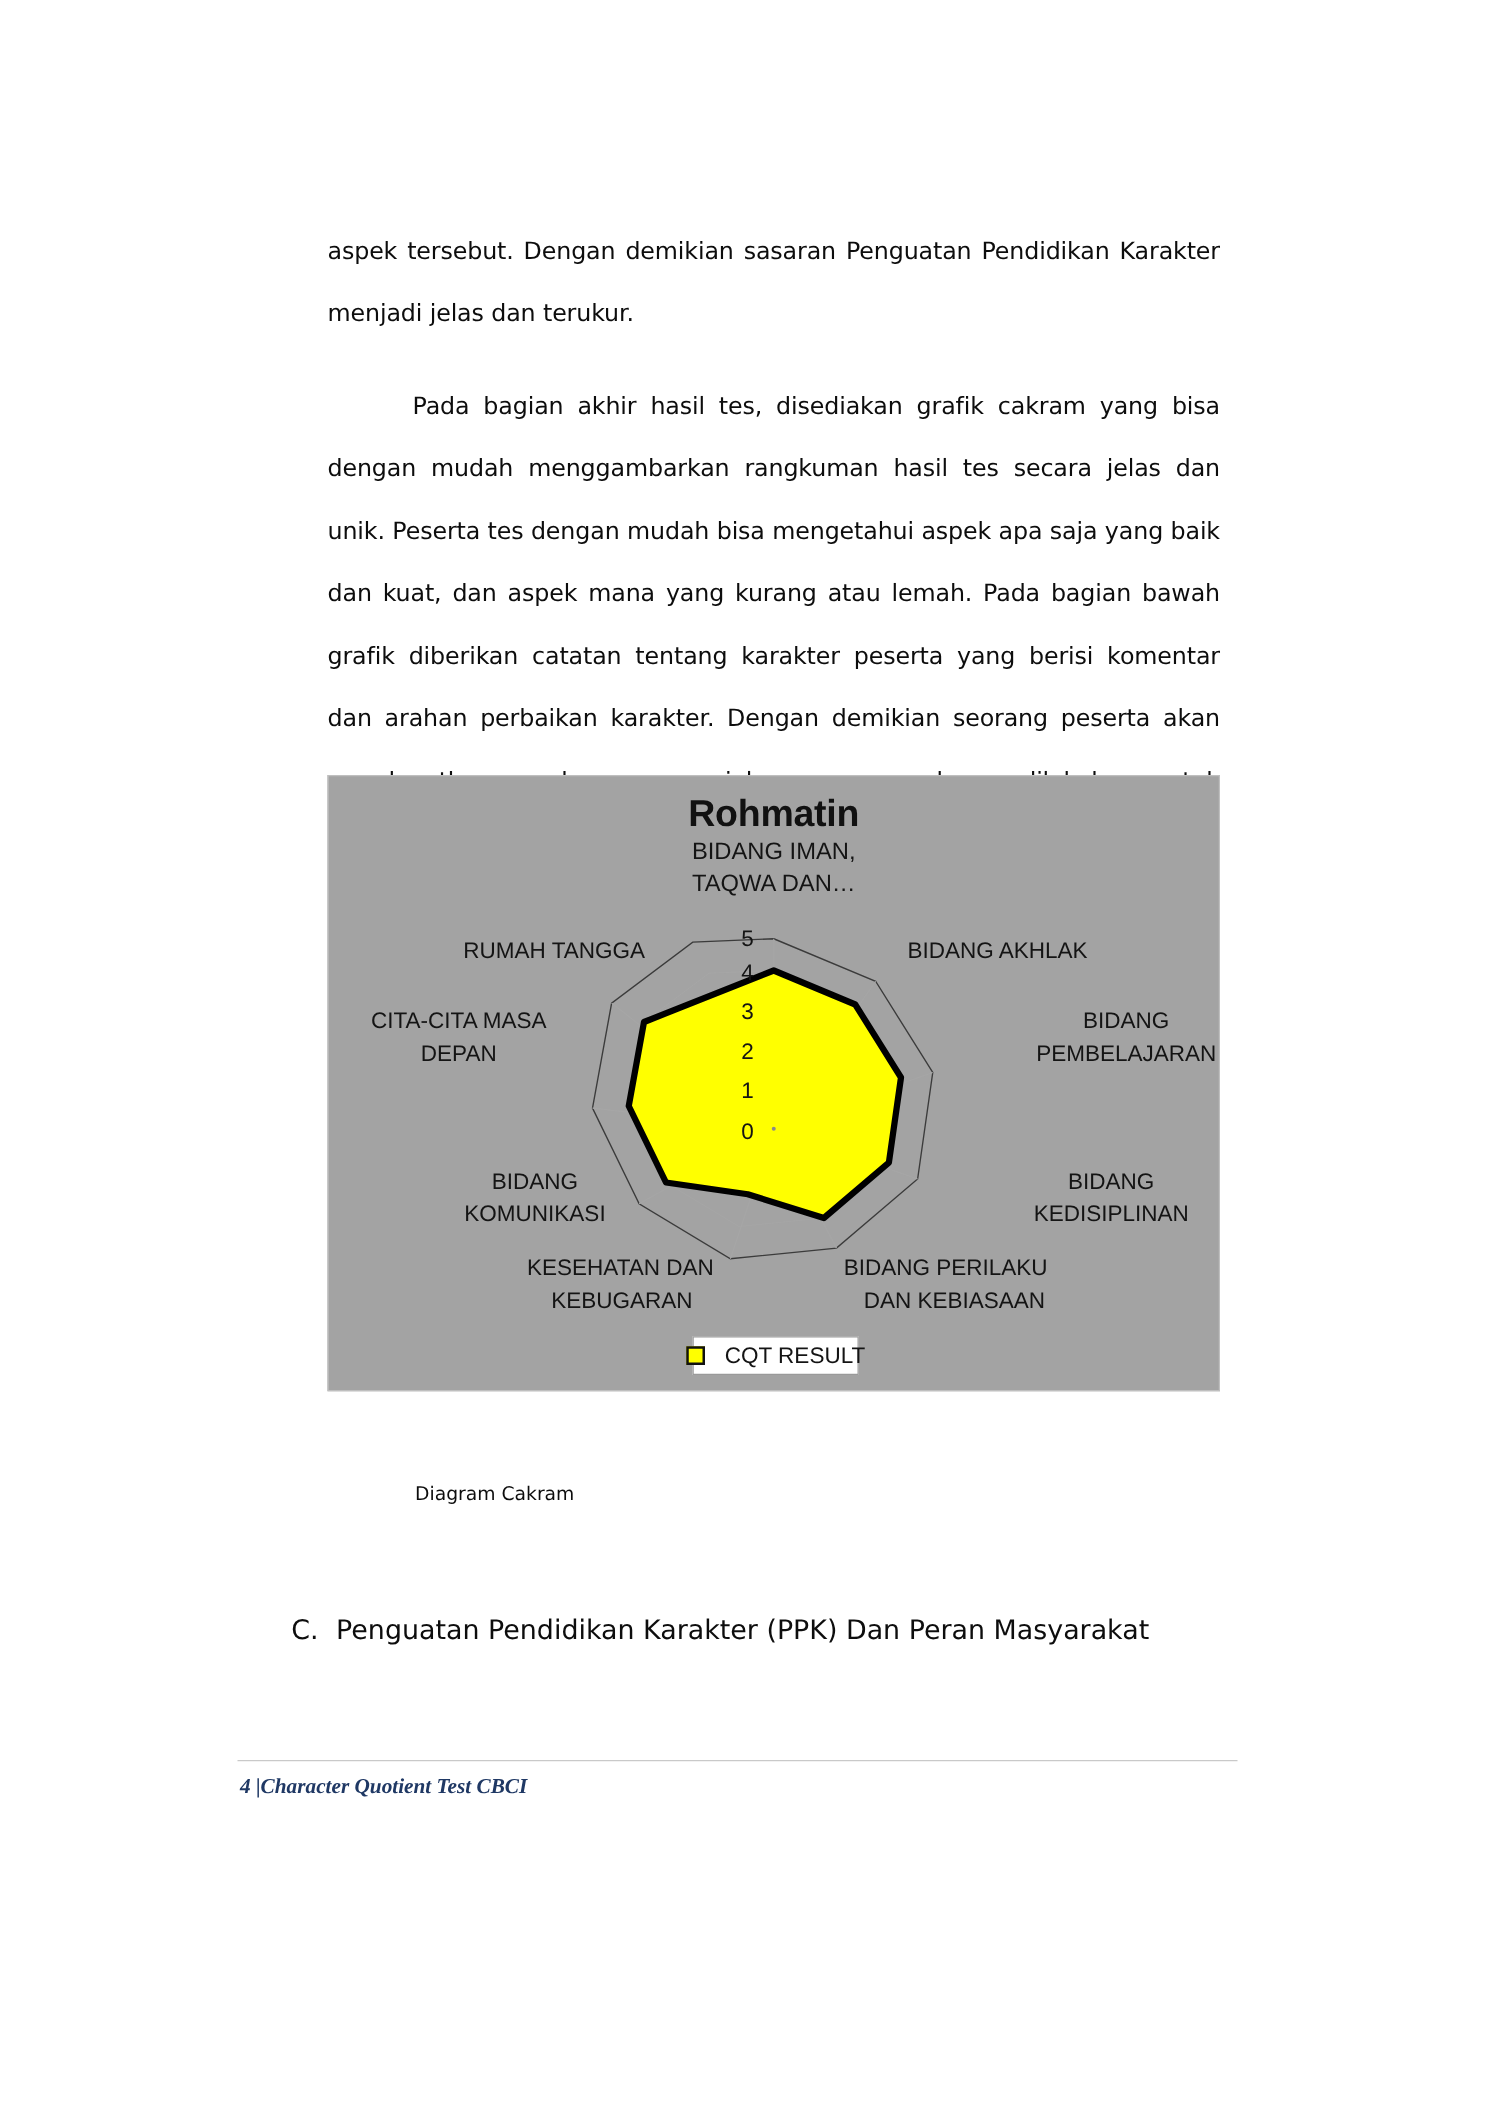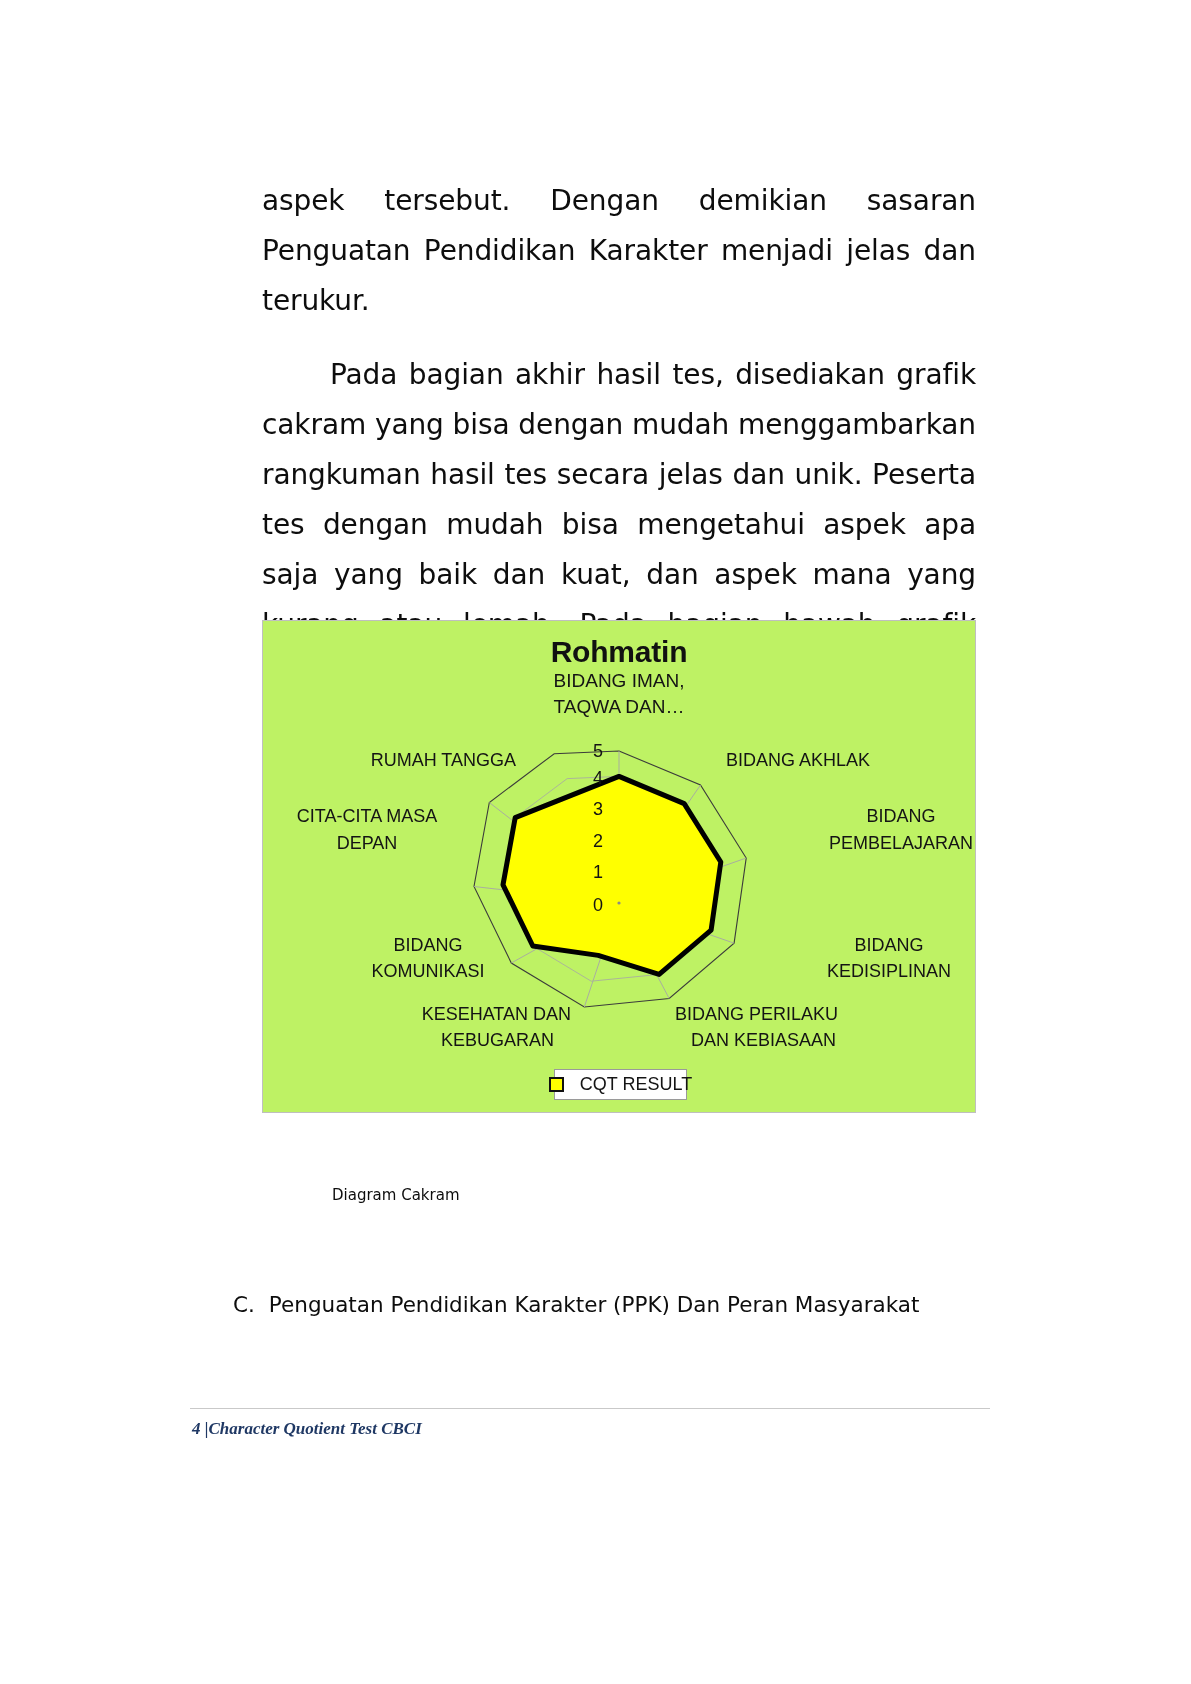--- a/index.html
+++ b/index.html
@@ -18,21 +18,21 @@
     background: #ffffff;
     overflow: hidden;
     box-sizing: border-box;
   }
   .body-text {
     position: absolute;
     left: 262px;
     top: 176px;
     width: 714px;
     font-family: "DejaVu Sans", sans-serif;
-    font-size: 28px;
+    font-size: 19px;
     line-height: 50px;
     color: #0d0d0d;
     text-align: justify;
     text-justify: inter-word;
     letter-spacing: -0.1px;
   }
   .body-text p {
     margin: 0 0 0 0;
   }
   .para-indent {
@@ -44,21 +44,21 @@
 
   
   .chart-frame {
     position: absolute;
     left: 262px;
     top: 620px;
     width: 714px;
     height: 493px;
     border: 1px solid #bfbfbf;
     box-sizing: border-box;
-    background: #bef264;
+    background: #a3a3a3;
   }
   .chart-title {
     position: absolute;
     left: 0;
     right: 0;
     top: 14px;
     text-align: center;
     font-family: "Liberation Sans", sans-serif;
     font-weight: bold;
     font-size: 30px;

